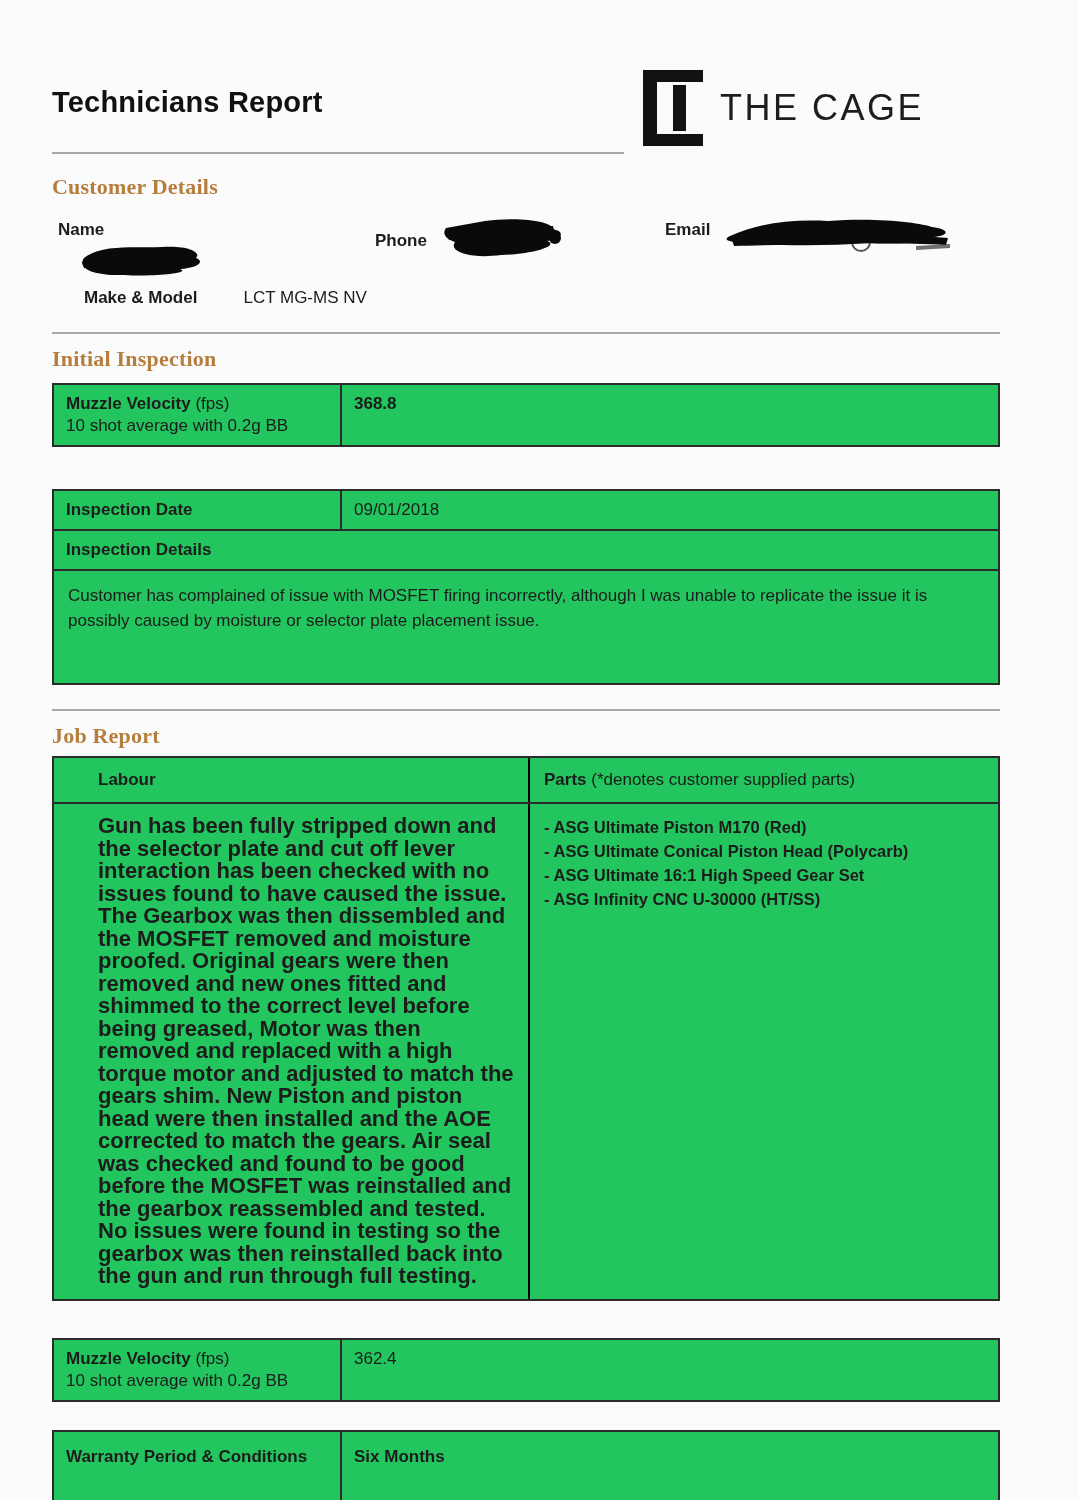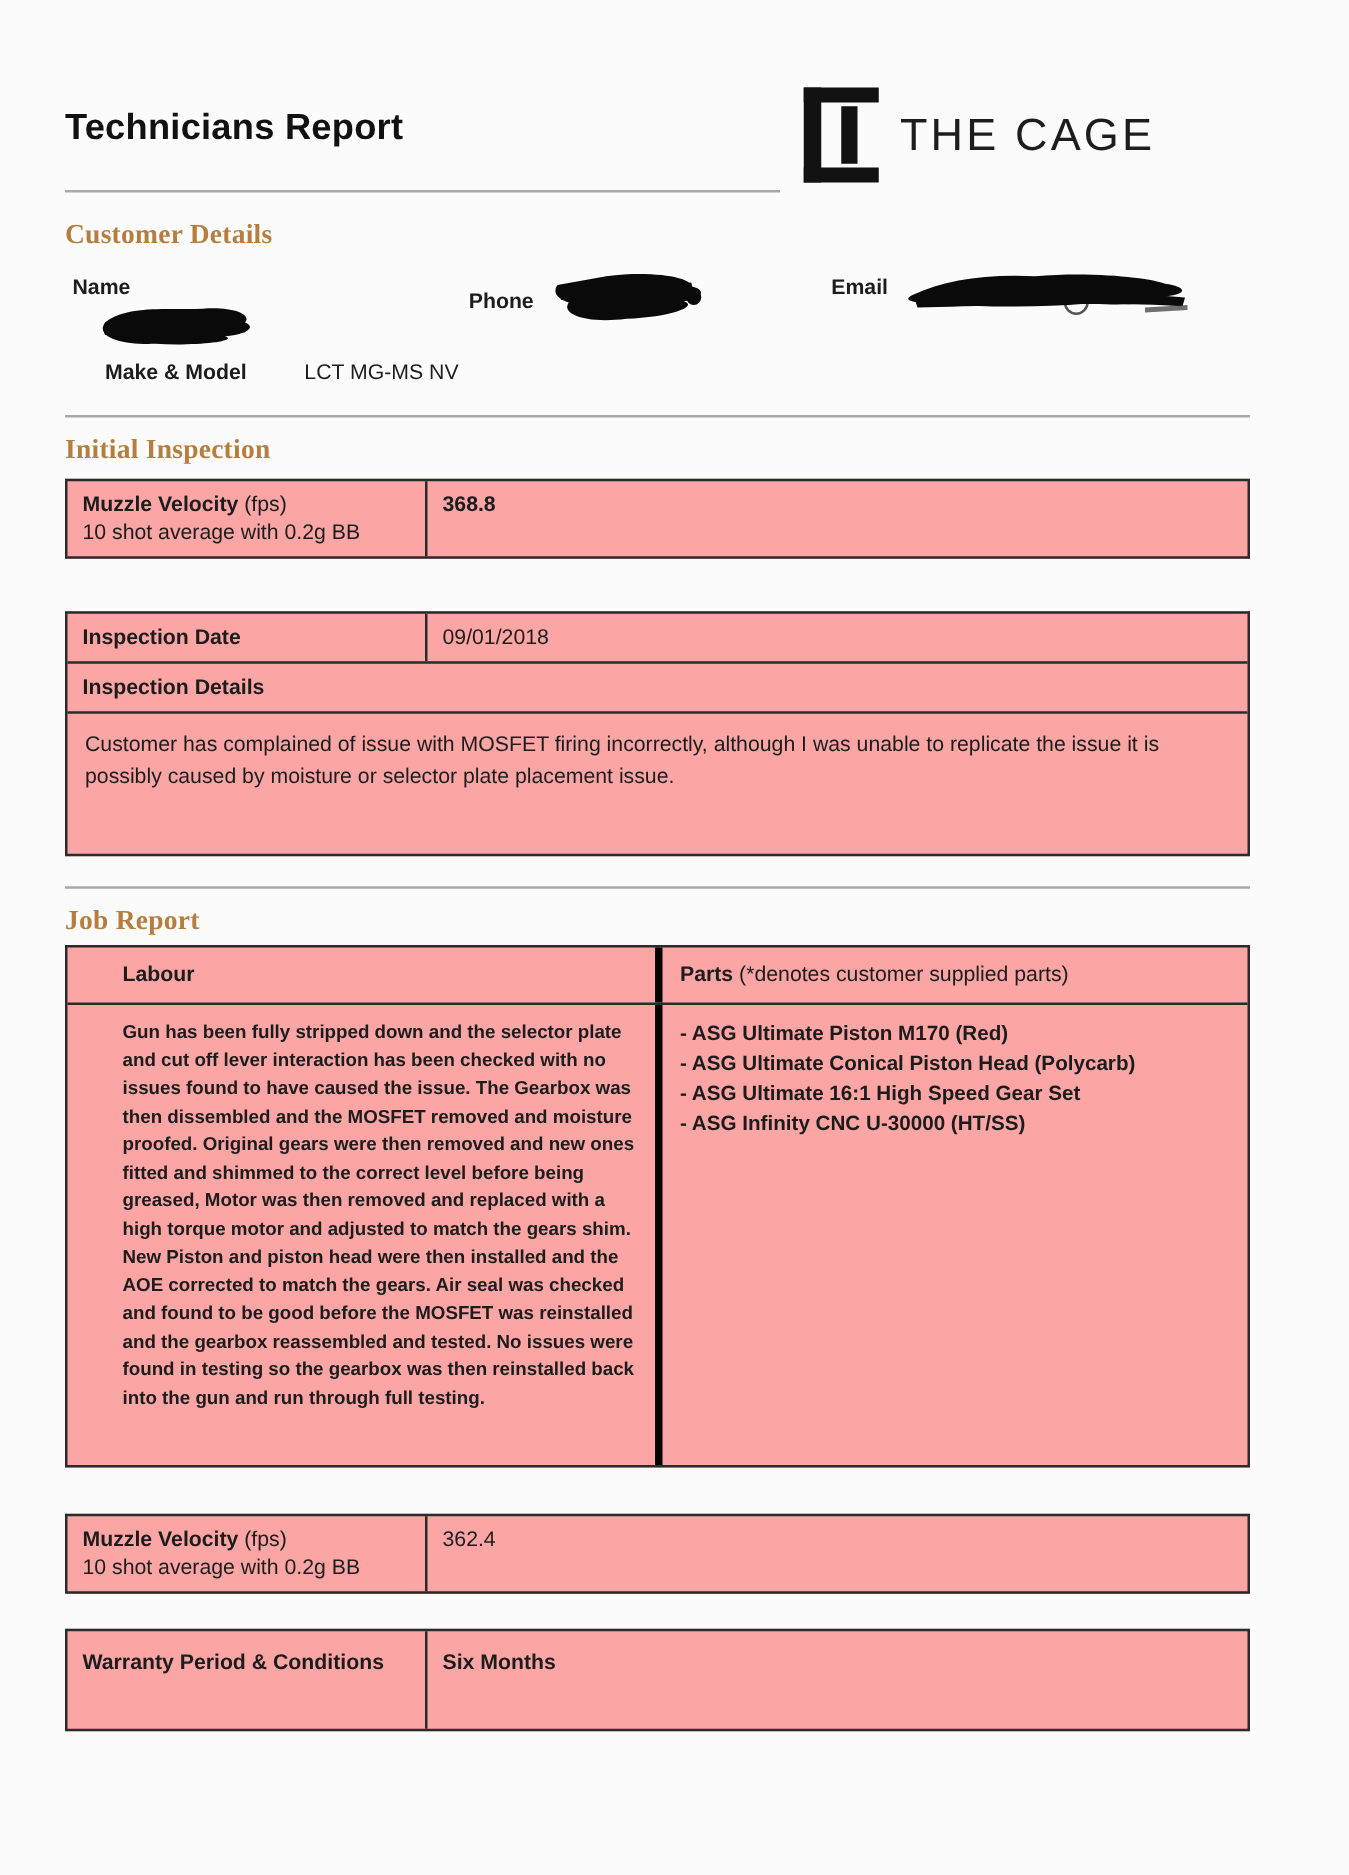--- a/index.html
+++ b/index.html
@@ -42,21 +42,21 @@
   }
 
   
   .content { padding:0 79px 0 52px; }
   .section-heading {
     font-size:22px; font-weight:bold; color:#b57e3e; letter-spacing:0.2px;font-family:Liberation Serif, serif;
   }
   .rule { border:none; border-top:2px solid #a9a9a9; }
   .lbl { font-weight:bold; font-size:17px; }
   .val { font-size:17px; }
-  .tbl { border:2px solid #2b2b2b; background:#fca5a5; }
+  .tbl { border:2px solid #2b2b2b; background:#22c55e; }
   .row2 { display:grid; grid-template-columns:288px 1fr; }
   .row2 > .cell-l { border-right:2px solid #2b2b2b; }
   .cell { padding:8px 12px; font-size:17px; line-height:22px; }
 
   
   .cust-heading { margin-top:4px; }
   .fields-row { display:flex; margin-top:16px; padding-left:6px; align-items:flex-start; height:48px; }
   .field { display:flex; align-items:flex-start; }
   .field-name  { width:317px;flex-direction:column; }
   .field-phone { width:290px;align-items:center; }
@@ -82,23 +82,23 @@
   .insp-details-hdr { border-bottom:2px solid #2b2b2b; padding:9px 12px; }
   .insp-details-body { min-height:112px; padding:12px 14px; font-size:17px; line-height:25px; }
 
   
   .rule-2 { margin-top:24px; }
   .job-heading { margin-top:12px; }
   .job-tbl { margin-top:7px; }
   .job-grid { display:grid; grid-template-columns:476px 1fr; }
   .job-hdr .cell { padding:11px 14px; }
   .job-hdr { border-bottom:2px solid #2b2b2b; }
-  .job-grid > .cell-l { border-right:6px solid #000000;padding-left:44px; }
+  .job-grid > .cell-l { border-right:2px solid #000000;padding-left:44px; }
   .job-body { min-height:368px; }
-  .labour-text { padding:11px 14px; font-size:15px; font-weight:bold; line-height:22.5px; }
+  .labour-text { padding:11px 14px; font-size:22px; font-weight:bold; line-height:22.5px; }
   .parts-list { padding:11px 14px; font-size:16.5px; font-weight:bold; line-height:24px; }
   .hdr-note { font-weight:normal; }
 
   .mv-tbl-2 { margin-top:37px; }
 
   
   .warranty-tbl { margin-top:28px; }
   .warranty-tbl .cell { padding:14px 12px; }
   .warranty-tbl .row2 { min-height:78px; }
   .warranty-value { font-weight:bold; }

